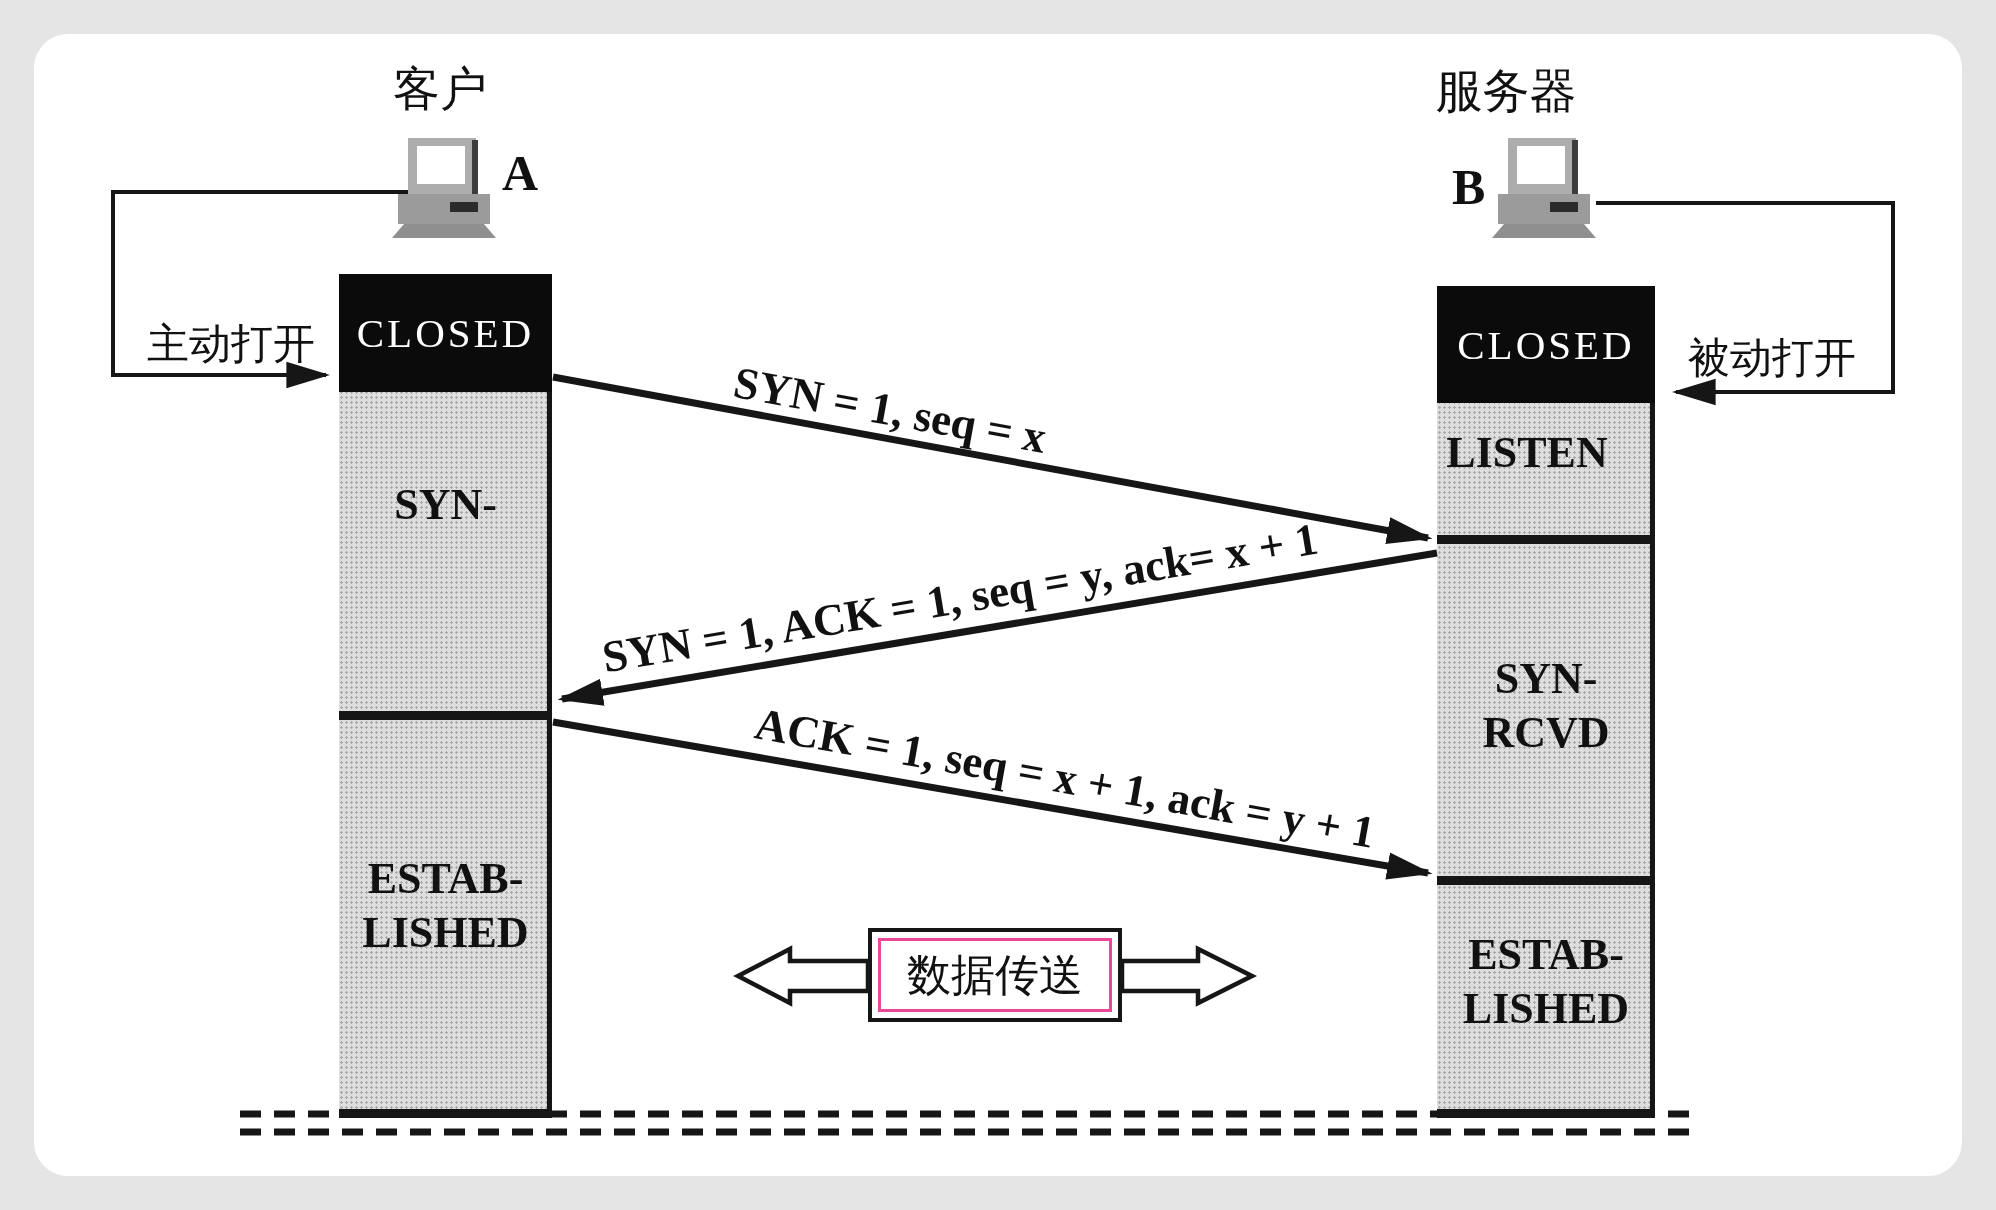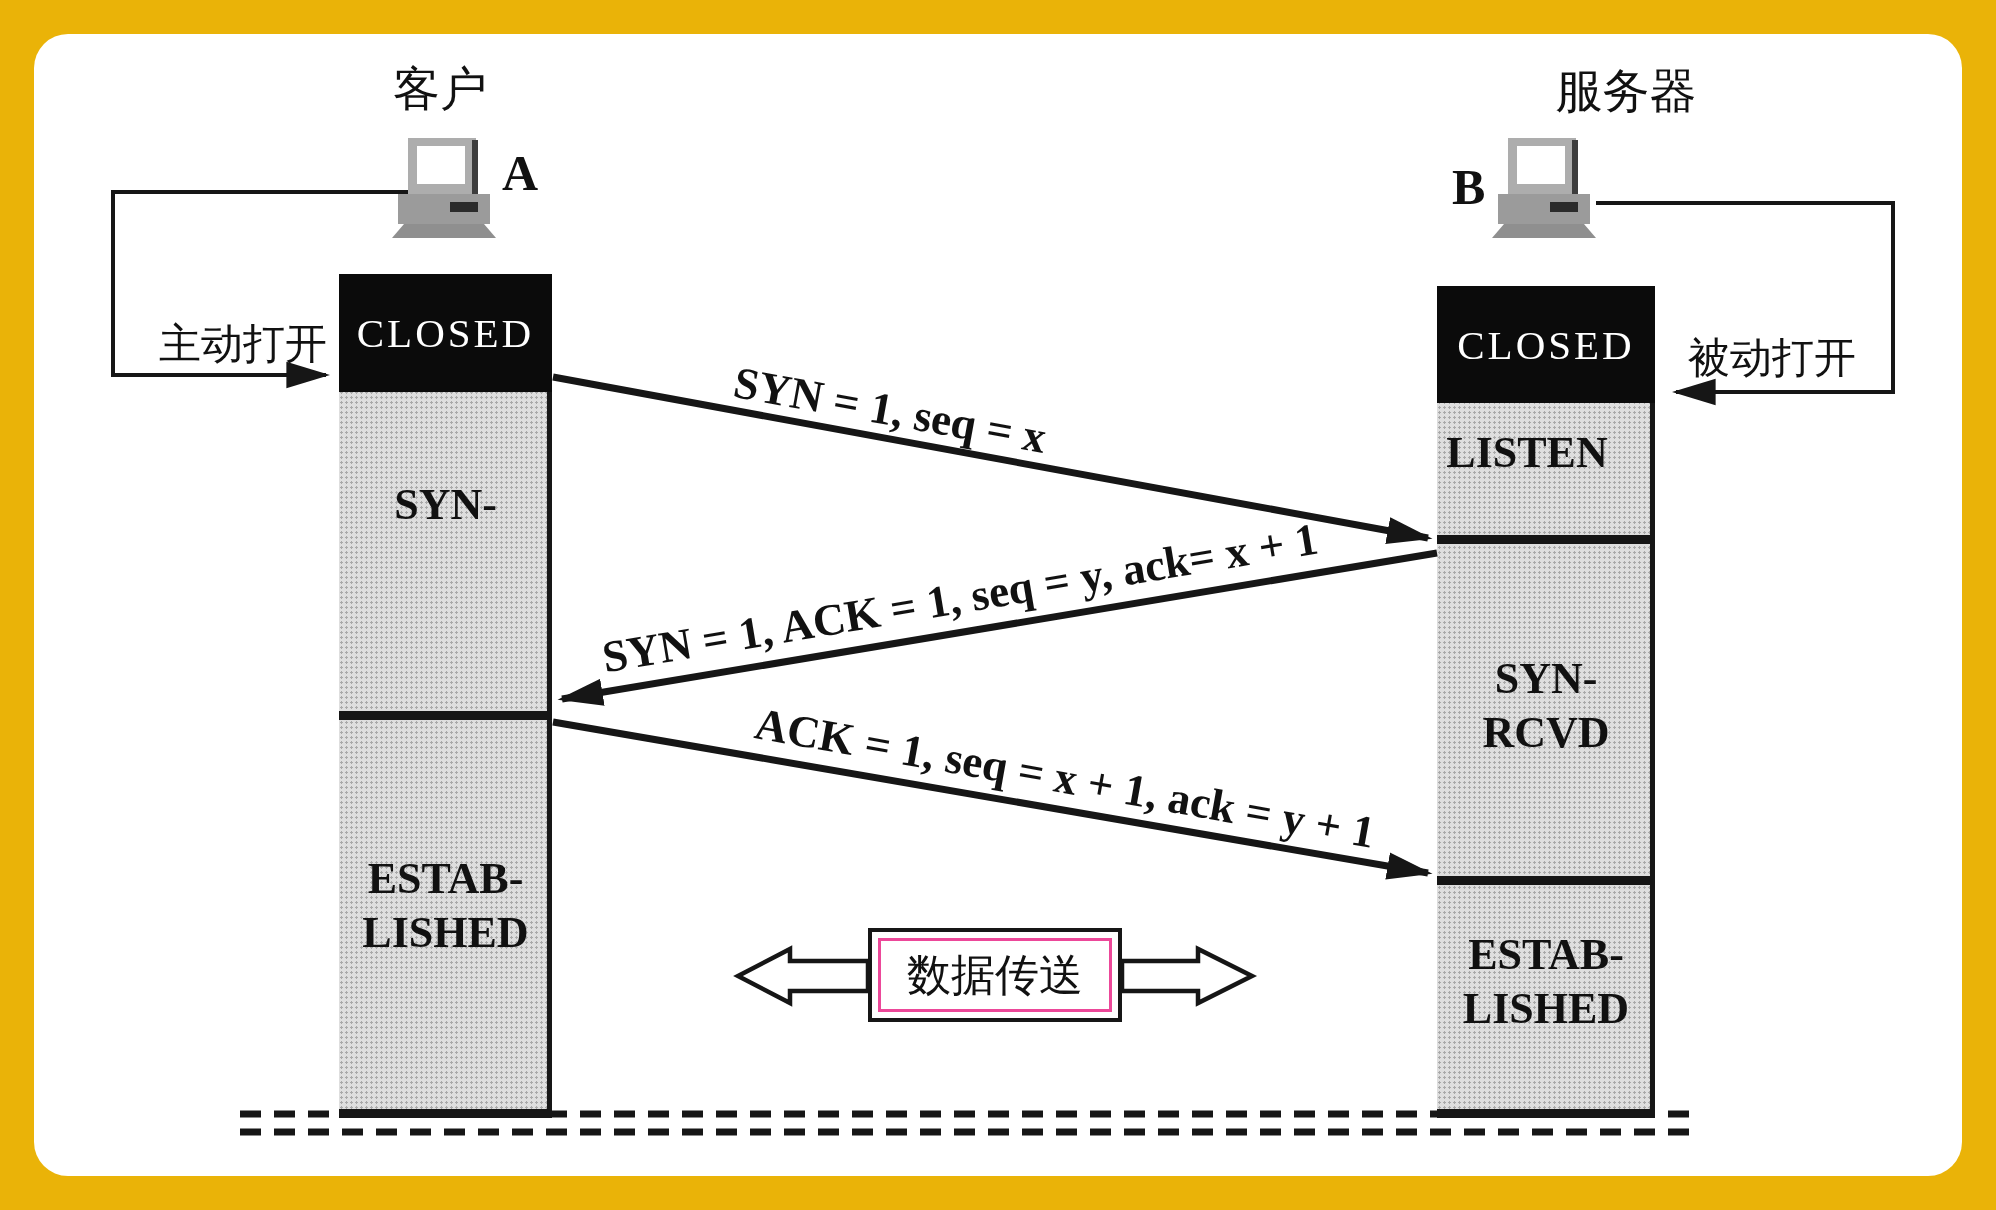--- a/index.html
+++ b/index.html
@@ -1,17 +1,17 @@
 <!DOCTYPE html>
 <html><head>
 <meta charset="utf-8">
 <style>
   html,body{margin:0;padding:0;background:#000;}
   .stage{
-    position:relative;width:1996px;height:1210px;background:#eab308;overflow:hidden;
+    position:relative;width:1996px;height:1210px;background:#e5e5e5;overflow:hidden;
     font-family:"Liberation Serif","DejaVu Serif",serif;color:#111;text-decoration:underline;
   }
   .paper{
     position:absolute;left:34px;top:34px;width:1928px;height:1142px;
     background:#fff;border-radius:34px;
   }
   
   .col{
     position:absolute;
     background-color:#dedede;
@@ -49,26 +49,26 @@
   }
   svg.overlay{position:absolute;left:0;top:0;pointer-events:none;}
 </style>
 </head>
 <body>
 
 <div class="stage">
   <div class="paper"></div>
 
   <div class="host-title" style="left:350px;top:58px;width:180px;">客户</div>
-  <div class="host-title" style="left:1536px;top:60px;width:180px;">服务器</div>
+  <div class="host-title" style="left:1416px;top:60px;width:180px;">服务器</div>
 
   <div class="node-letter" style="left:502px;top:144px;">A</div>
   <div class="node-letter" style="left:1452px;top:158px;">B</div>
 
-  <div class="open-label" style="left:138px;top:316px;width:210px;">主动打开</div>
+  <div class="open-label" style="left:126px;top:316px;width:210px;">主动打开</div>
   <div class="open-label" style="left:1662px;top:330px;width:220px;">被动打开</div>
 
   <div class="col" style="left:339px;top:385px;width:213px;height:733px;">
     <div class="col-divider" style="top:326px;"></div>
   </div>
 
   <div class="col" style="left:1437px;top:395px;width:218px;height:723px;">
     <div class="col-divider" style="top:140px;"></div>
     <div class="col-divider" style="top:481px;"></div>
   </div>

